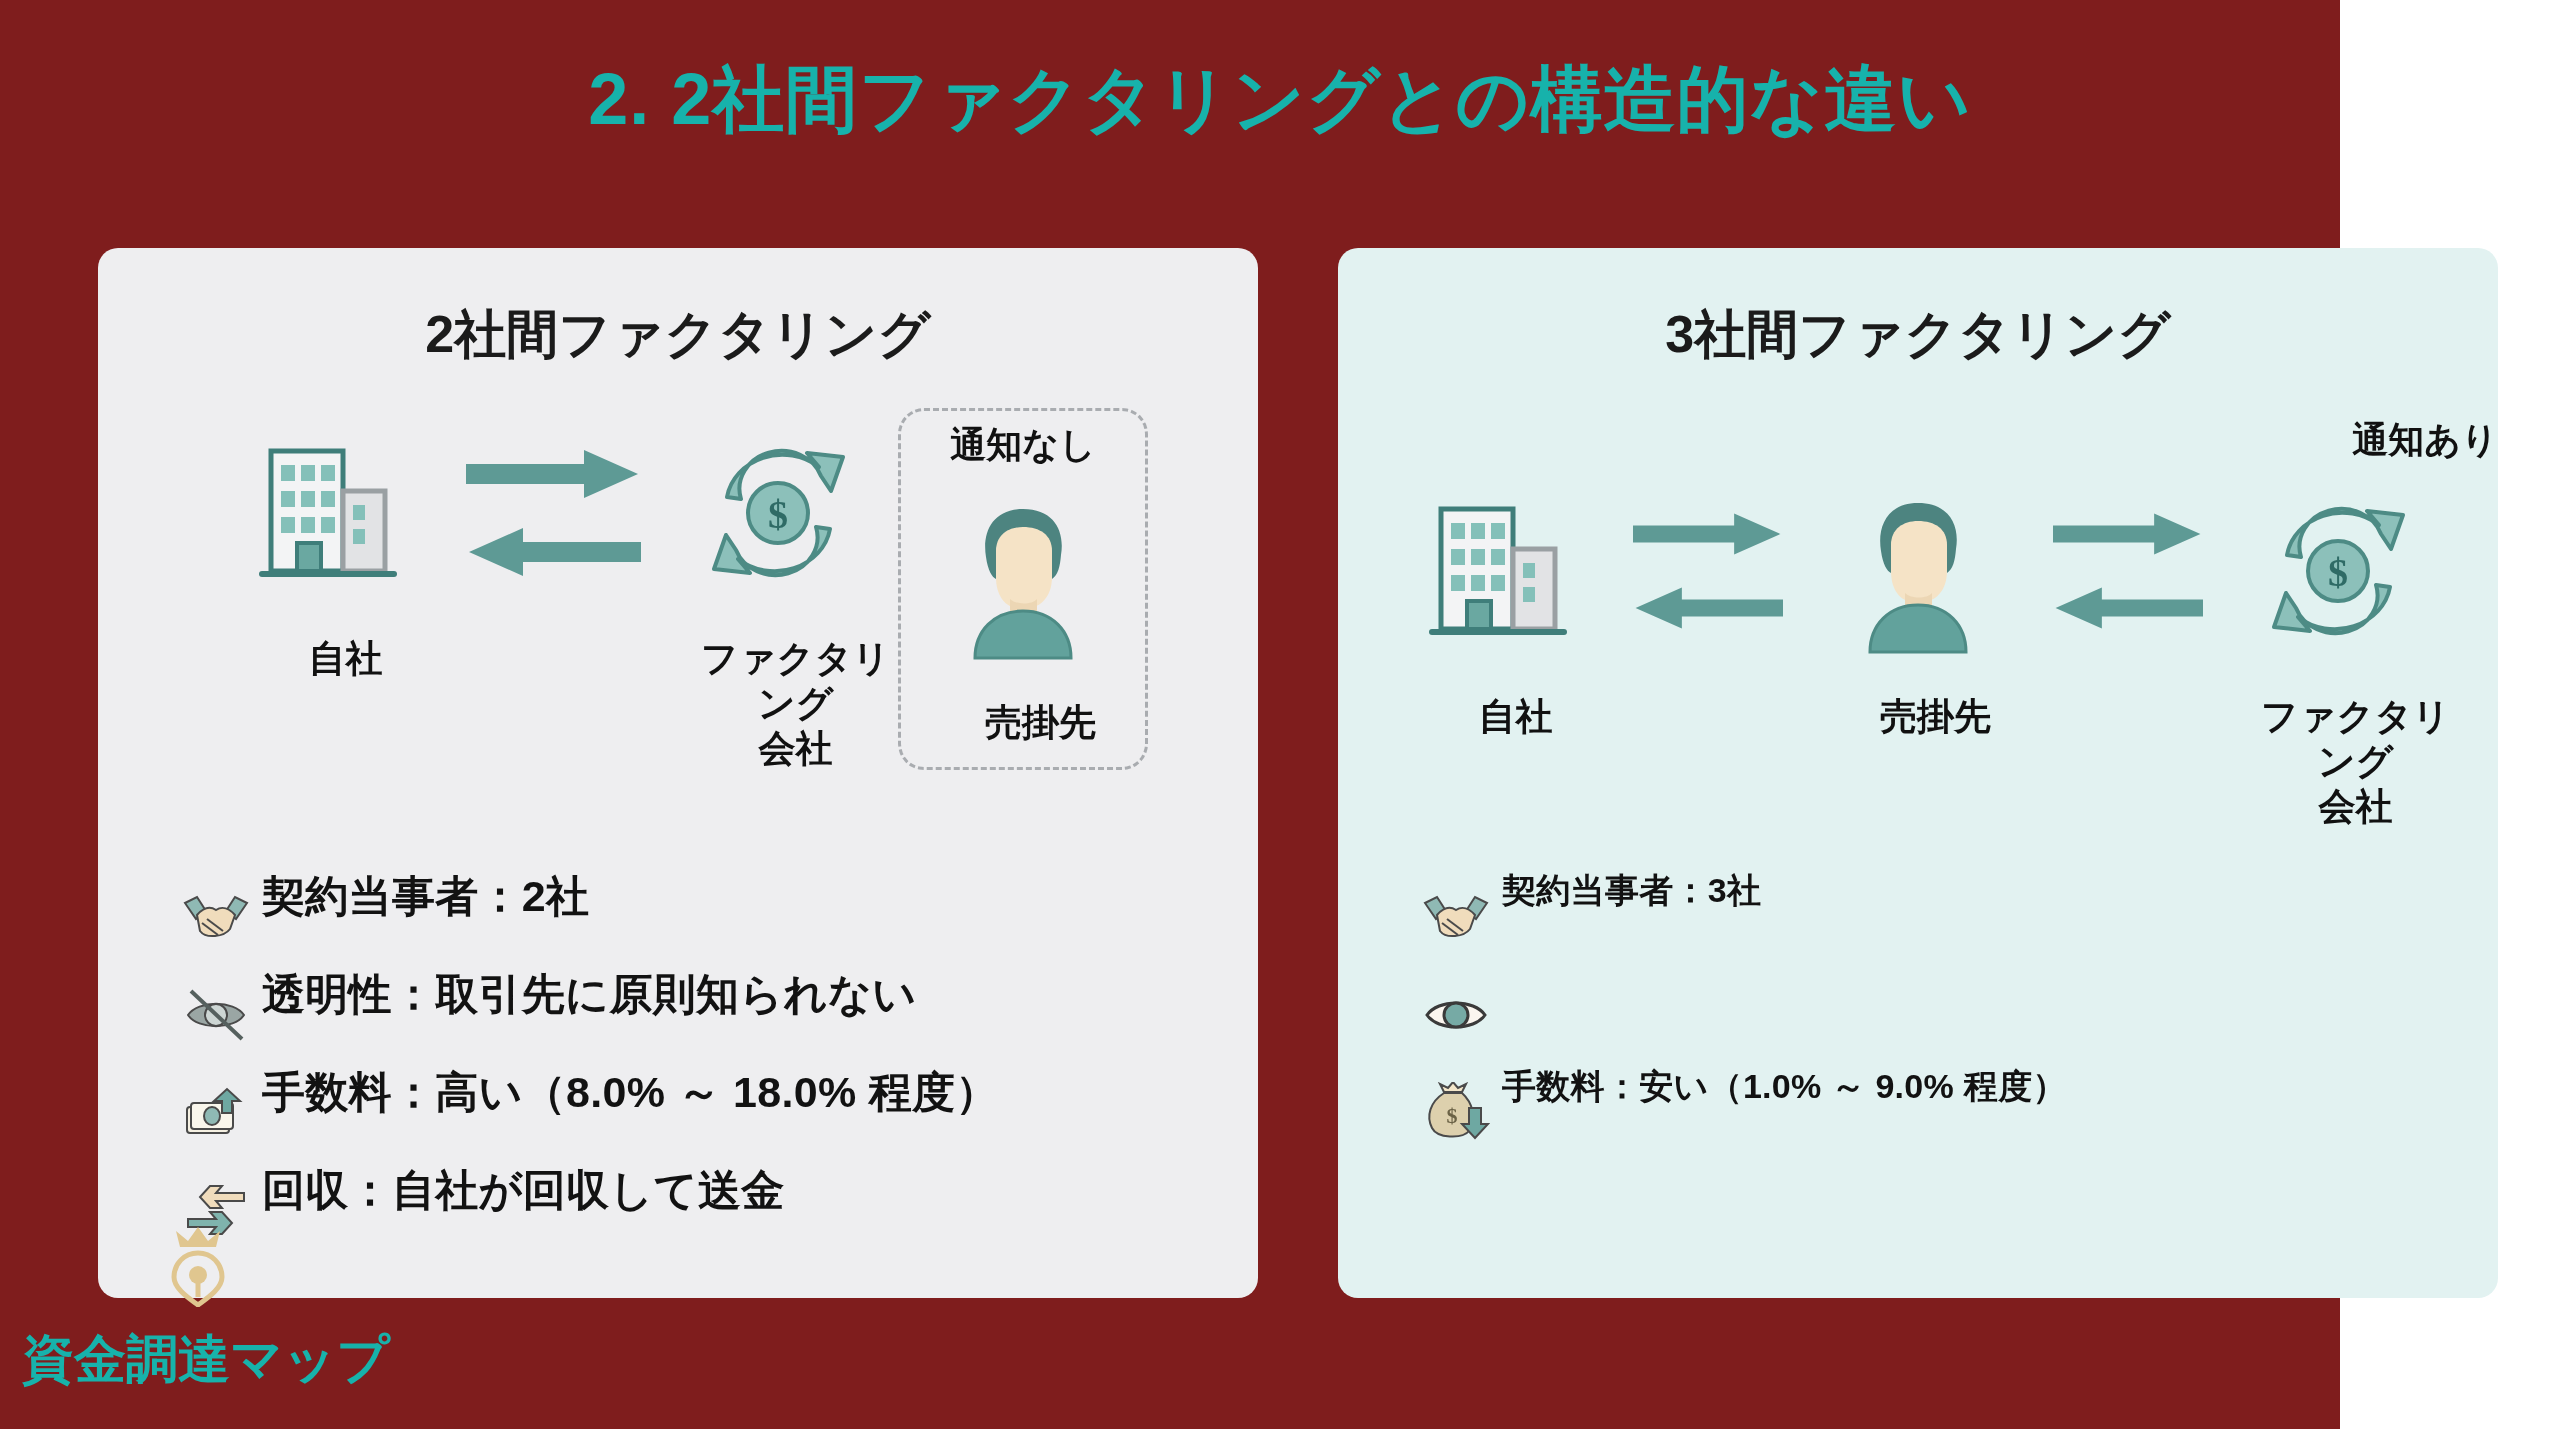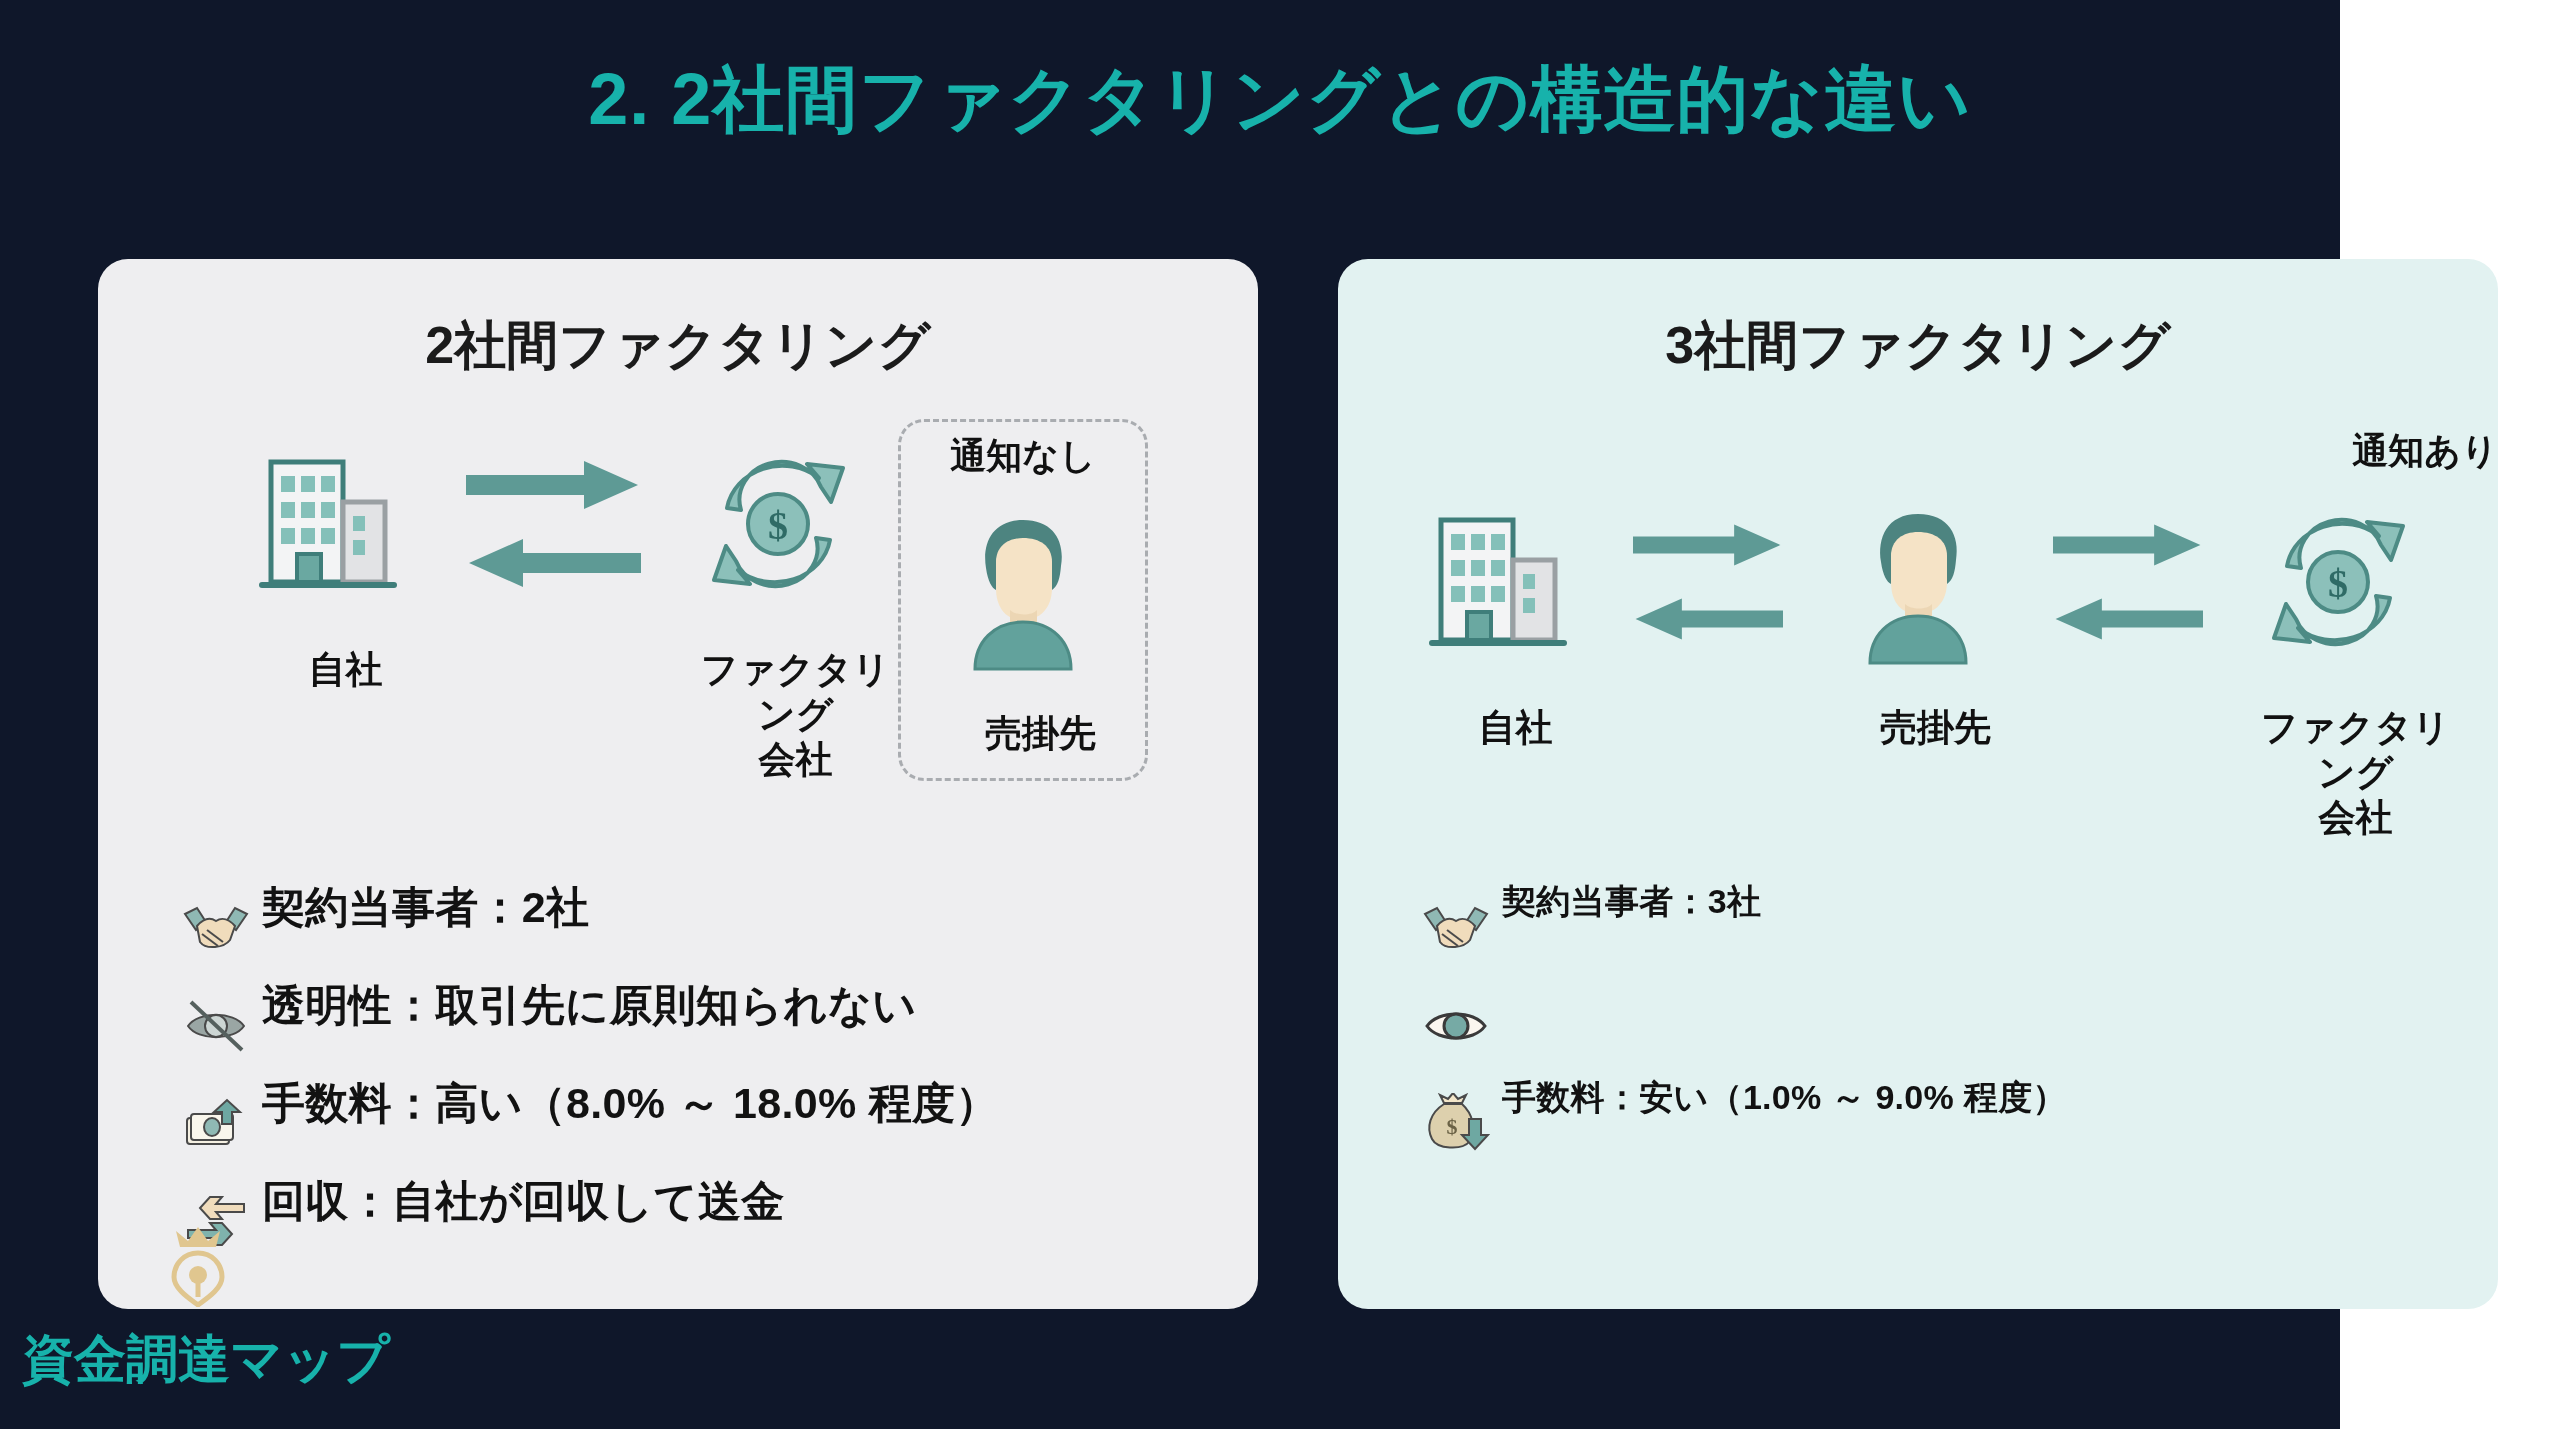--- a/index.html
+++ b/index.html
@@ -2,41 +2,41 @@
 <html><head>
 <meta charset="utf-8">
 <style>
   * { box-sizing: border-box; margin: 0; padding: 0; }
   html, body {
     width: 2560px; height: 1429px;
     background: #ffffff;
     font-family: "Liberation Sans", "DejaVu Sans", sans-serif;
     overflow: hidden;
   }
-  .page { position: relative; width: 2340px; height: 1429px; background:#0f172a; }
+  .page { position: relative; width: 2340px; height: 1429px; background:#7f1d1d; }
 
   
   .page-title {
     position: absolute;
     top: 60px; left: 0; width: 2560px;
     text-align: center;
     font-size: 72px;
     font-weight: 700;
     color: #17b2ab;
     letter-spacing: 1px;
     line-height: 1.1;
     white-space: nowrap;
   }
 
   
   .card {
     position: absolute;
-    top: 259px;
+    top: 248px;
     height: 1050px;
-    border-radius: 30px;
+    border-radius: 20px;
   }
   .card-left  { left: 98px;  width: 1160px; background: #eeeef0; }
   .card-right { left: 1338px; width: 1160px; background: #e2f2f1; }
 
   .card-title {
     position: absolute;
     top: 52px; left: 0; width: 100%;
     text-align: center;
     font-size: 52px;
     font-weight: 700;

